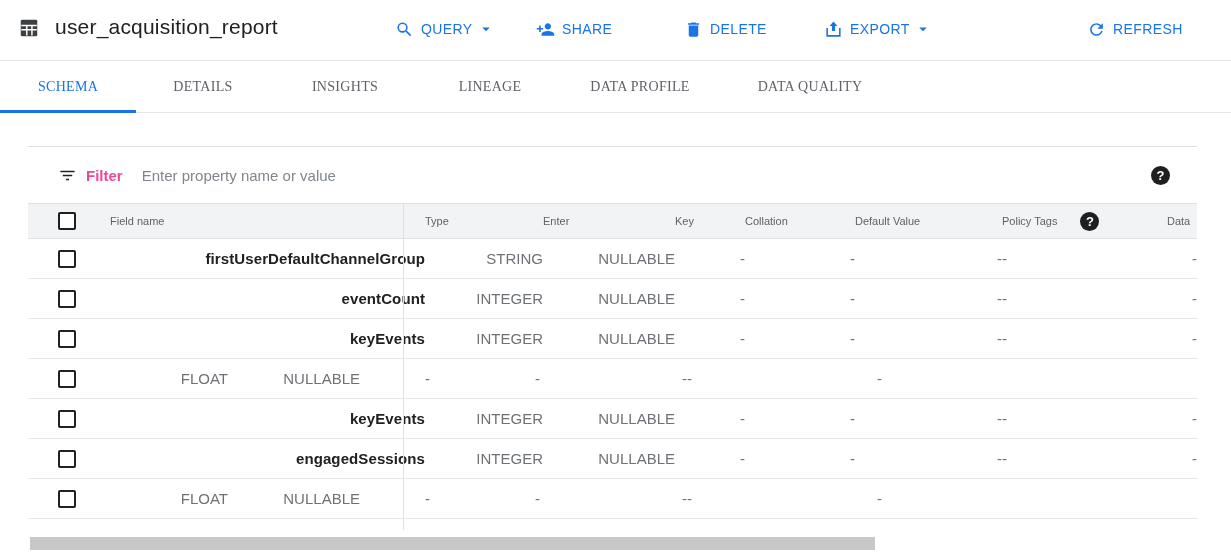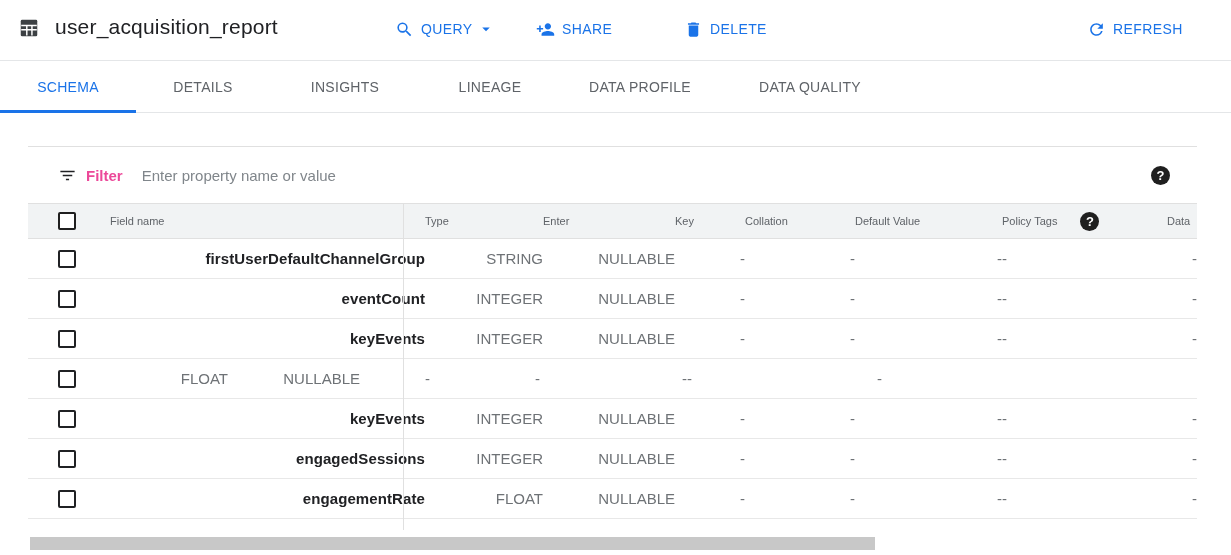--- a/index.html
+++ b/index.html
@@ -14,21 +14,21 @@
     color:#1a73e8; font-size:14px; font-weight:500; letter-spacing:0.4px; cursor:pointer; }
   .action svg { width:19px; height:19px; fill:#1a73e8; }
   .action .caret { width:18px; height:18px; margin-left:-3px; }
   .act-query  { left:395px; }
   .act-share  { left:536px; }
   .act-delete { left:684px; }
   .act-export { left:824px; }
   .act-refresh{ left:1087px; }
 
   
-  .tabbar { height:52px; display:flex; }
+  .tabbar { height:52px; display:flex;font-family:Liberation Serif, serif; }
   .tab { height:100%; display:flex; align-items:center; justify-content:center;
     font-size:14px; font-weight:500; letter-spacing:0.3px; color:#5f6368; cursor:pointer; position:relative; }
   .tab.active { color:#1a73e8; }
   .tab.active::after { content:""; position:absolute; left:0; right:0; bottom:0; height:3px; background:#1a73e8; }
   .tab-w1{width:136px}.tab-w2{width:134px}.tab-w3{width:150px}.tab-w4{width:140px}.tab-w5{width:160px}.tab-w6{width:180px}
   .tabbar-rule { height:1px; background:#e4e6e8; margin-top:-1px; }
 
   
   .panel { margin:33px 0 0 28px; width:1169px; border-top:1px solid #e0e0e0; position:relative; }
 
@@ -95,20 +95,30 @@
     <span>SHARE</span>
   </div>
 
   <div class="action act-delete">
     <svg viewBox="0 0 24 24">
         <path d="M6 19c0 1.1.9 2 2 2h8c1.1 0 2-.9 2-2V7H6v12zM19 4h-3.5l-1-1h-5l-1 1H5v2h14V4z"></path>
       </svg>
     <span>DELETE</span>
   </div>
 
+  <div class="action act-export">
+    <svg viewBox="0 0 24 24">
+        <path d="M12 2L7 7.5h3V14h4V7.5h3L12 2z"></path>
+        <path d="M3 10v11h18V10h-2v9H5v-9H3z"></path>
+      </svg>
+    <span>EXPORT</span>
+    <svg class="caret" viewBox="0 0 24 24">
+        <path d="M7 10l5 5 5-5z"></path>
+      </svg>
+  </div>
 
   <div class="action act-refresh">
     <svg viewBox="0 0 24 24">
         <path d="M17.65 6.35A7.96 7.96 0 0 0 12 4c-4.42 0-7.99 3.58-7.99 8s3.57 8 7.99 8c3.73 0 6.84-2.55 7.73-6h-2.08A5.99 5.99 0 0 1 12 18c-3.31 0-6-2.69-6-6s2.69-6 6-6c1.66 0 3.14.69 4.22 1.78L13 11h7V4l-2.35 2.35z"></path>
       </svg>
     <span>REFRESH</span>
   </div>
 </div>
 
 <div class="tabbar">
@@ -230,21 +240,20 @@
     <div class="cell col-collation">-</div>
     <div class="cell col-default">-</div>
     <div class="cell col-policy">-</div>
     <div class="cell col-data">-</div>
   </div>
 
   <div class="trow">
     <div class="cell col-select">
           <span class="checkbox"></span>
         </div>
-    <div class="cell col-field fieldname">engagementRate</div>
     <div class="cell col-type">FLOAT</div>
     <div class="cell col-mode">NULLABLE</div>
     <div class="cell col-key">-</div>
     <div class="cell col-collation">-</div>
     <div class="cell col-default">-</div>
     <div class="cell col-policy">-</div>
     <div class="cell col-data">-</div>
   </div>
 </div>
 

